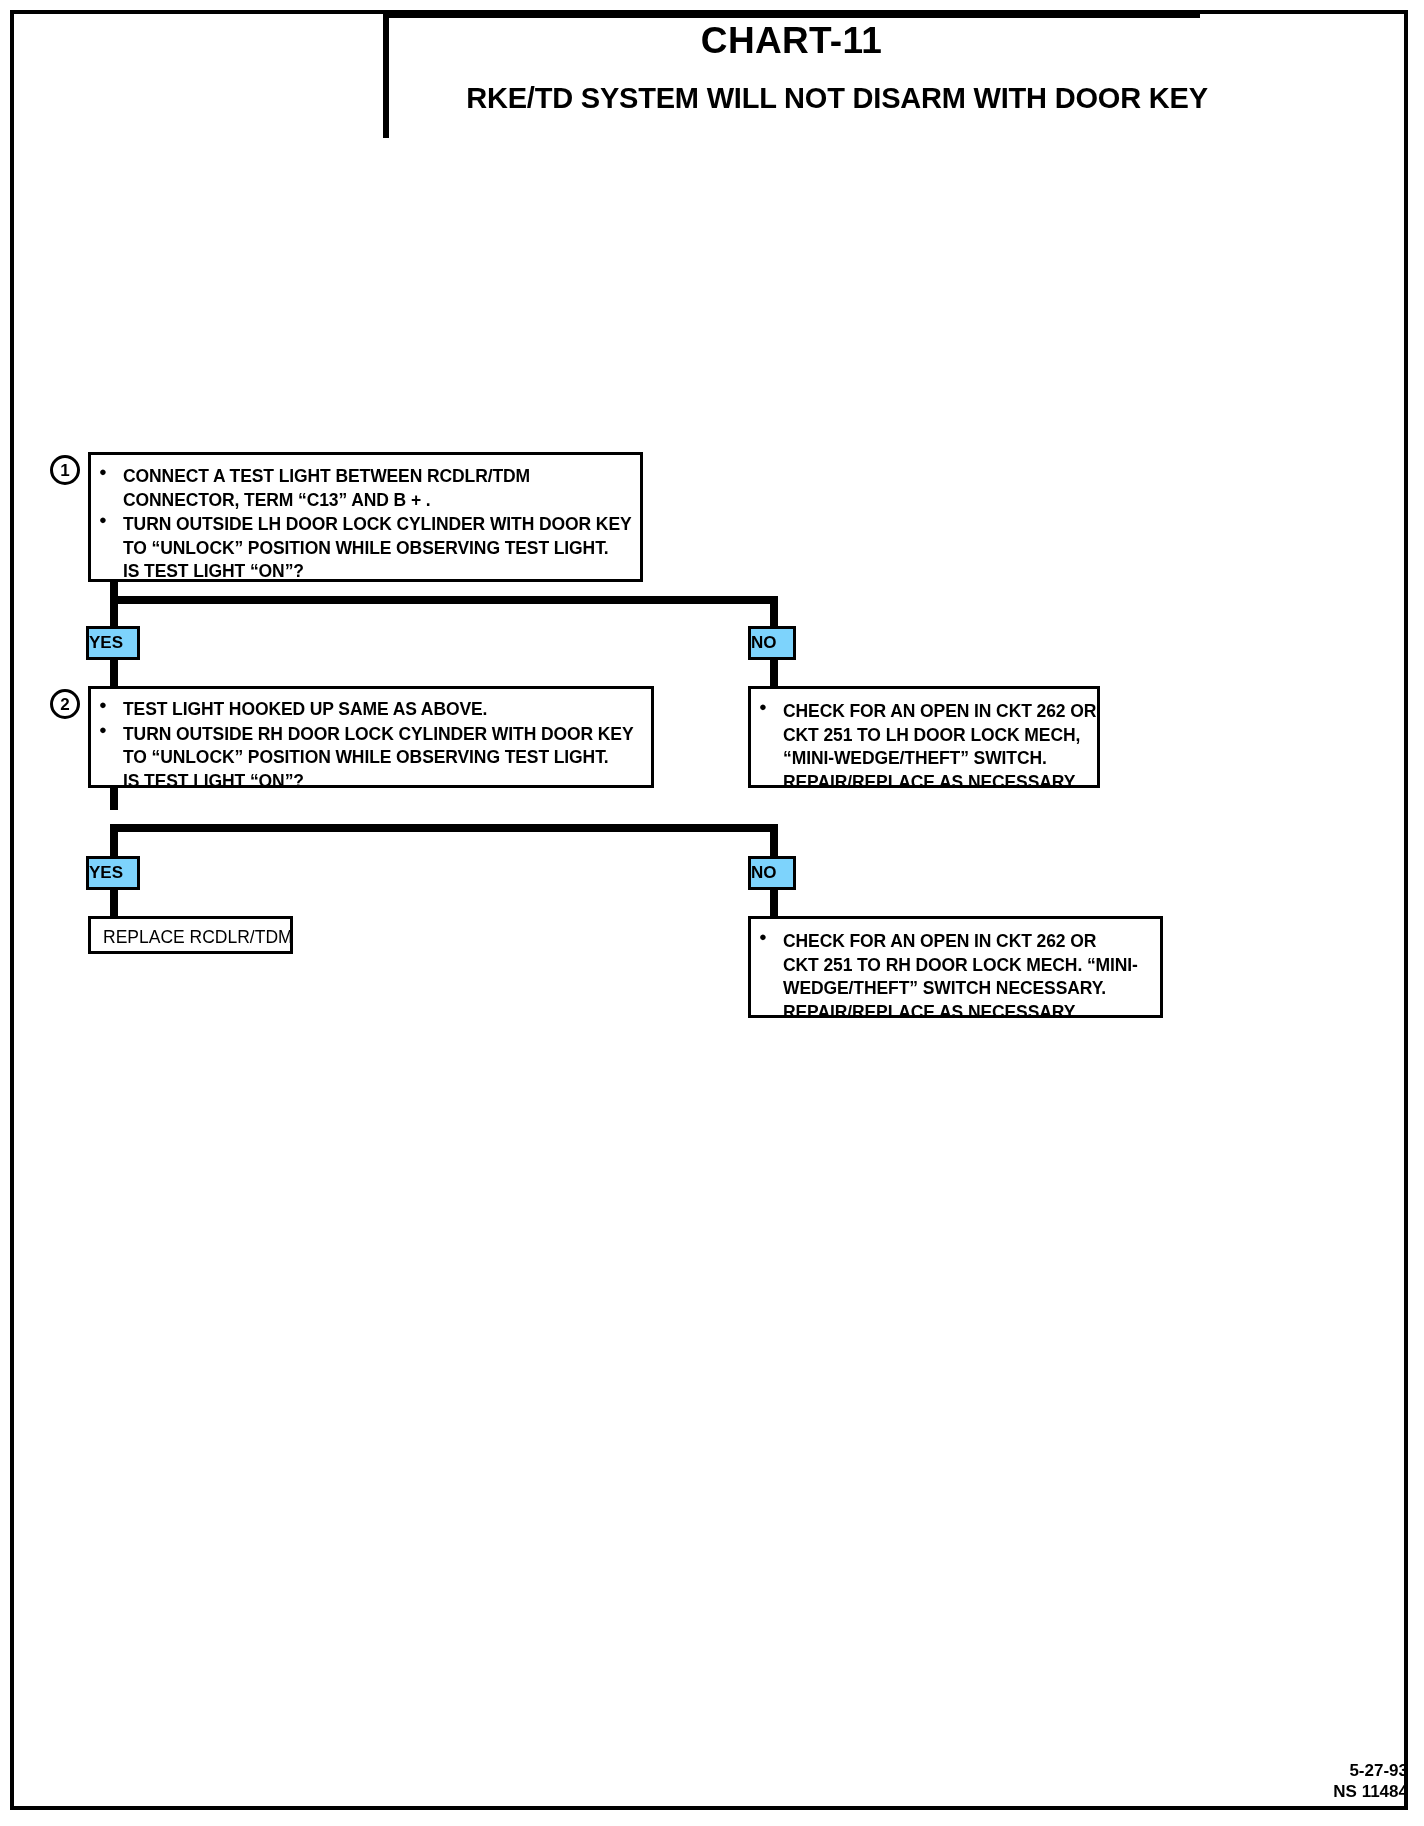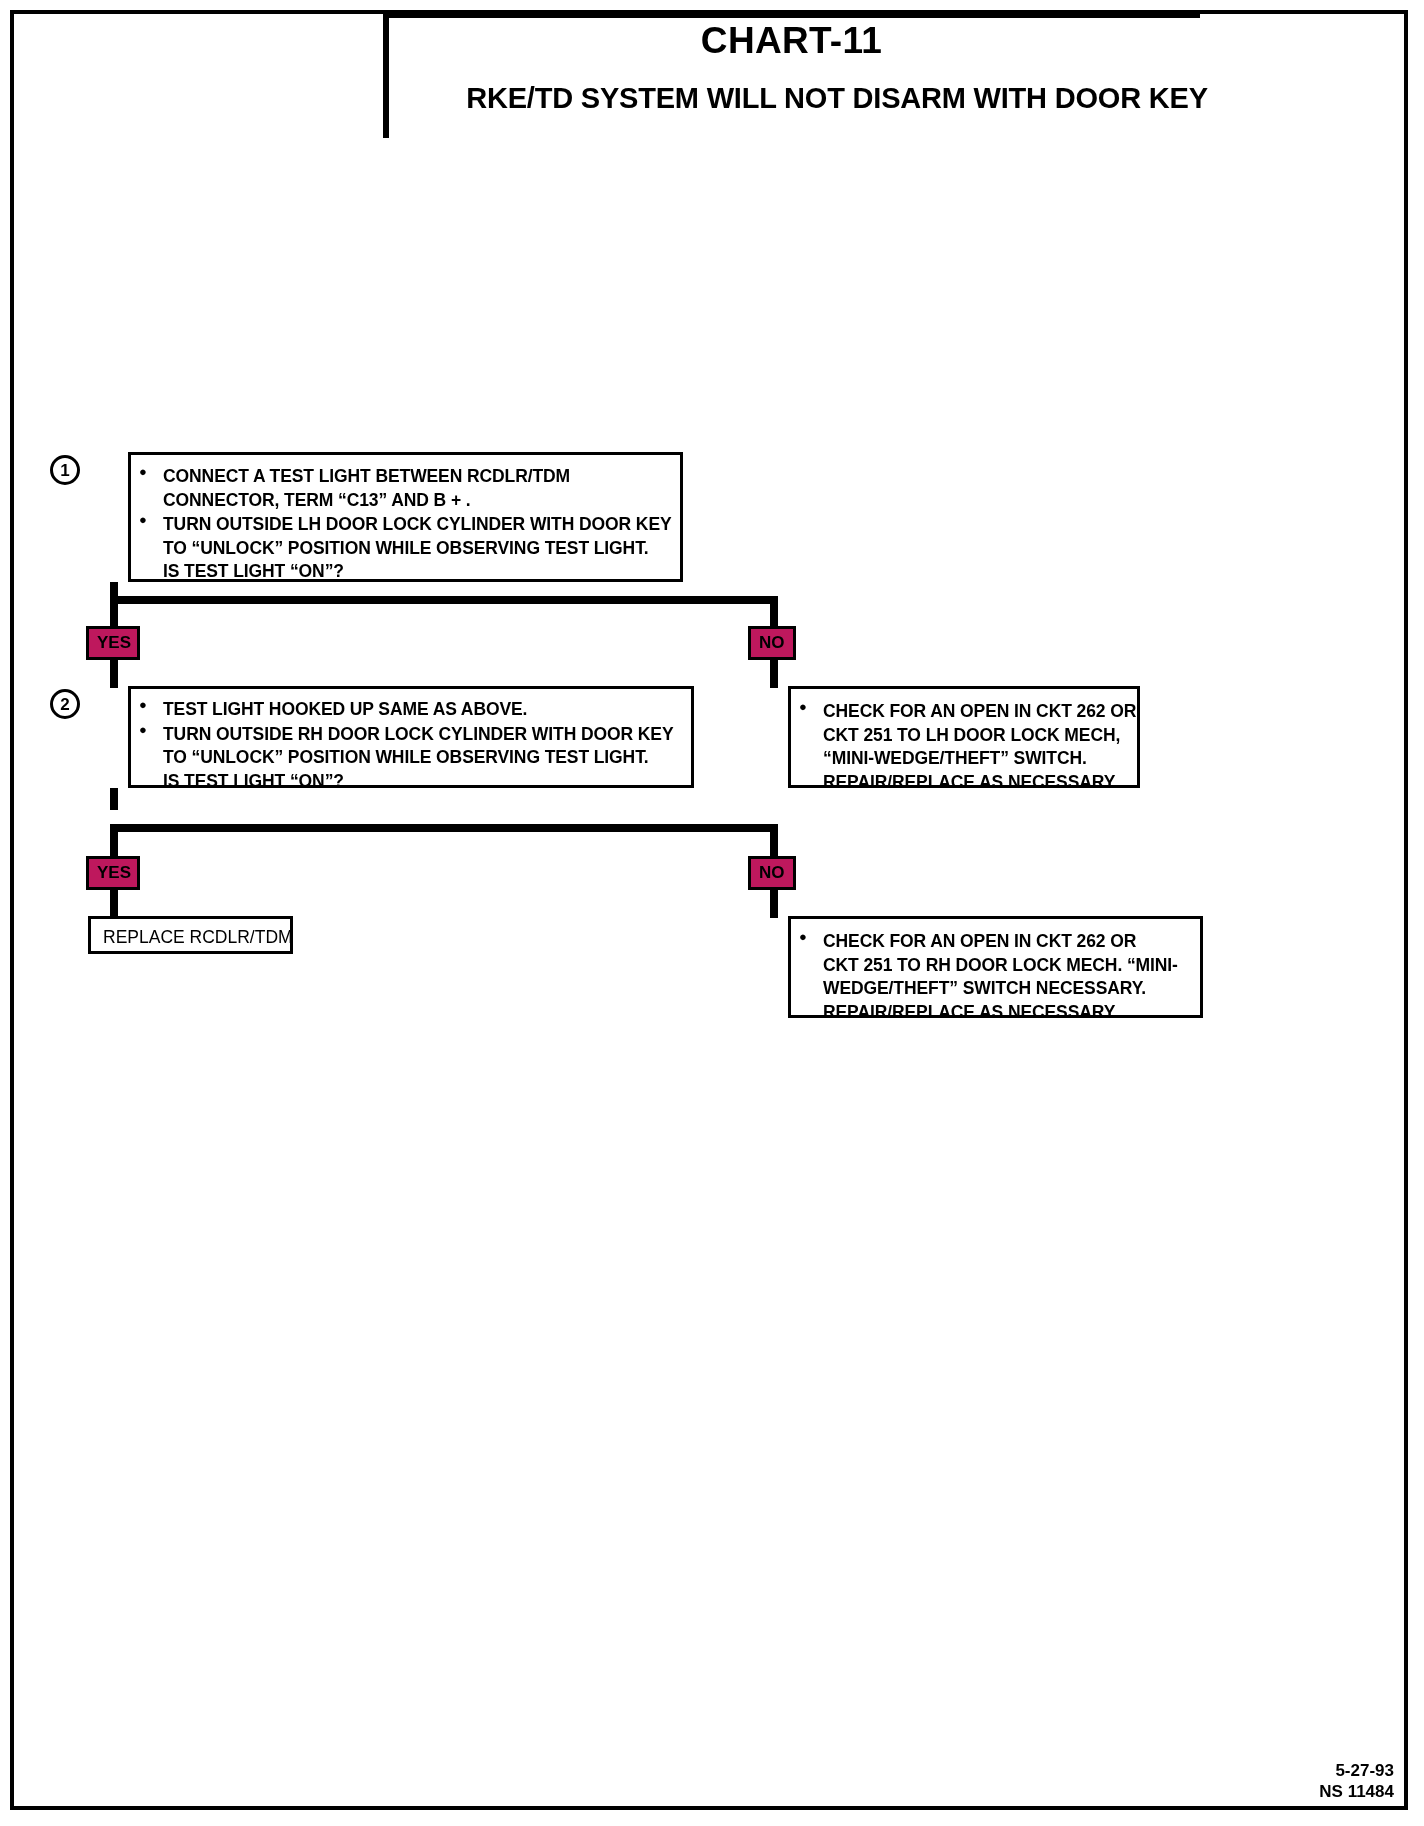--- a/index.html
+++ b/index.html
@@ -13,48 +13,48 @@
   .title-block{position:absolute;left:383px;top:14px;width:817px;height:124px;
                border-left:6px solid #000;border-top:4px solid #000;
                border-right:0;border-bottom:0;box-sizing:border-box;
                background:#fff;}
   .title-main{position:absolute;left:383px;top:20px;width:817px;text-align:center;
               font-size:37px;font-weight:bold;letter-spacing:.3px;}
   .title-sub{position:absolute;left:383px;top:82px;width:820px;text-align:center;
              font-size:29px;font-weight:bold;letter-spacing:-.2px;margin-left:44px;}
 
   
-  .fbox{position:absolute;background:#fff;border:3px solid #000;box-sizing:border-box;margin-left:40px;}
+  .fbox{position:absolute;background:#fff;border:3px solid #000;box-sizing:border-box;}
   .fbox ul{margin:0;padding:0;list-style:none;}
   .fbox li{position:relative;padding-left:32px;margin:0 0 1px 0;}
   .fbox li::before{content:"\25CF";position:absolute;left:8px;top:-1px;font-size:13px;}
   .ftext{font-size:17.5px;font-weight:bold;line-height:23.5px;letter-spacing:-.1px;
          white-space:nowrap;}
 
   
   .step-circle{position:absolute;width:30px;height:30px;border:3px solid #000;
                border-radius:50%;box-sizing:border-box;background:#fff;
                font-size:17px;font-weight:bold;text-align:center;line-height:25px;}
 
   
-  .tag{position:absolute;background:#be185d;border:3px solid #000;box-sizing:border-box;
-       font-size:17px;font-weight:bold;line-height:28px;padding-left:8px;
+  .tag{position:absolute;background:#7dd3fc;border:3px solid #000;box-sizing:border-box;
+       font-size:17px;font-weight:bold;line-height:28px;padding-left:0;
        height:34px;z-index:3;}
 
   
   .vline{position:absolute;background:#000;width:8px;z-index:1;}
   .hline{position:absolute;background:#000;height:8px;z-index:1;}
 
   
   .plainbox{position:absolute;background:#fff;border:3px solid #000;box-sizing:border-box;
             font-size:17.5px;font-weight:normal;line-height:22px;padding:7px 10px 7px 12px;
             white-space:nowrap;}
 
   
-  .footer{position:absolute;right:30px;bottom:24px;text-align:right;
+  .footer{position:absolute;right:16px;bottom:24px;text-align:right;
           font-size:17px;font-weight:bold;line-height:21px;}
 </style>
 </head>
 <body>
 
 <div class="page-border"></div>
 
 <div class="title-block"></div>
 <div class="title-main">CHART-11</div>
 <div class="title-sub">RKE/TD SYSTEM WILL NOT DISARM WITH DOOR KEY</div>

